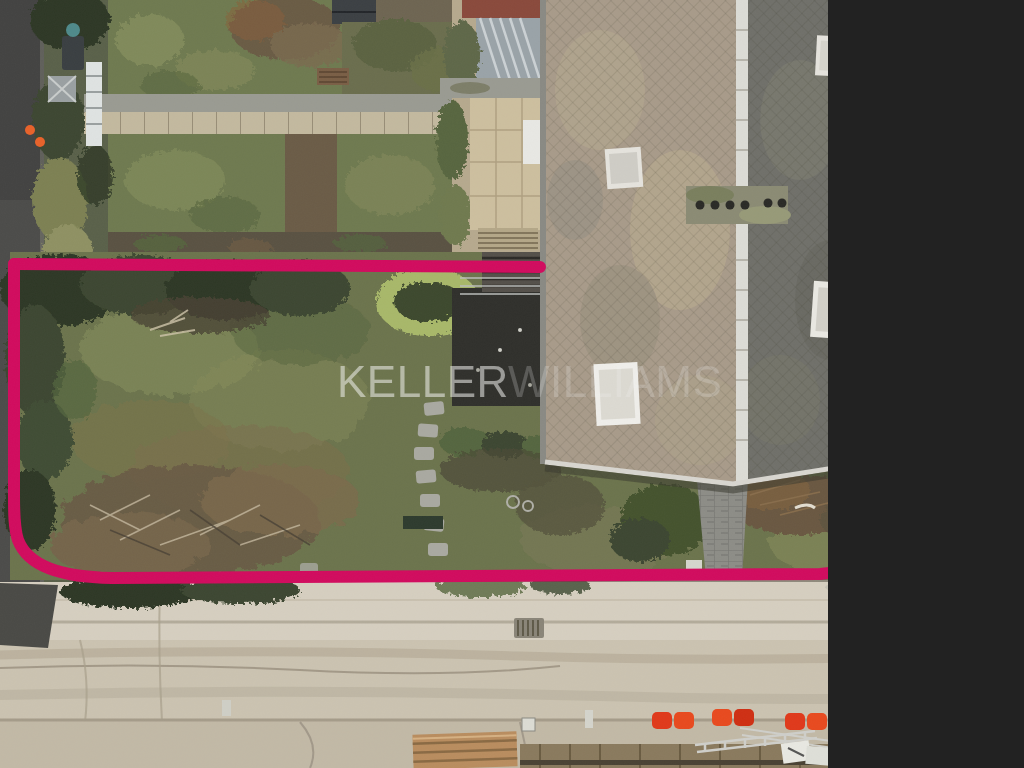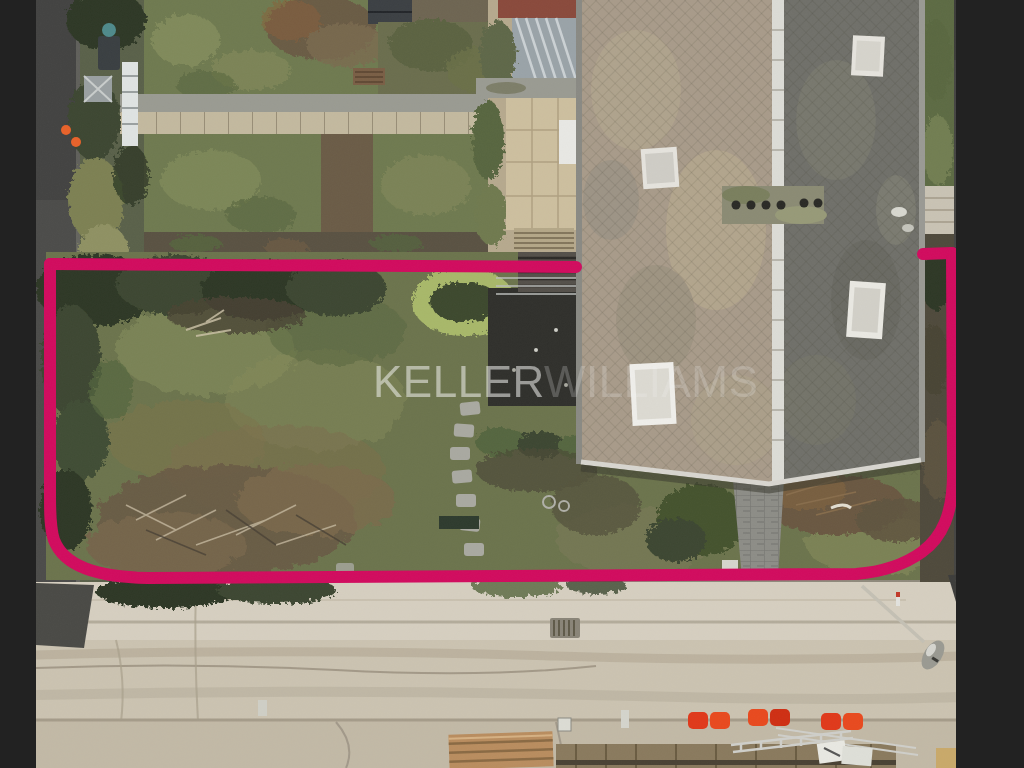--- a/index.html
+++ b/index.html
@@ -1,16 +1,16 @@
 <!DOCTYPE html>
 <html><head>
 <meta charset="utf-8">
 <style>
   html,body{margin:0;padding:0;background:#222;}
-  .stage{width:920px;height:768px;position:relative;overflow:hidden;font-family:"Liberation Sans",sans-serif;padding-left:36px;}
+  .stage{width:828px;height:768px;position:relative;overflow:hidden;font-family:"Liberation Sans",sans-serif;}
   svg{display:block}
   
   .lawn{fill:#6f7a50}.lawnL{fill:#87915f}.lawnD{fill:#58663f}.lawnY{fill:#8a8f5d}
   .hedge{fill:#3c4731}.hedgeD{fill:#2e3926}.hedgeL{fill:#55663f}
   .shrubB{fill:#6a5b45}.shrubB2{fill:#7a6a50}.dirt{fill:#6b5c47}.soil{fill:#5a5243}
   .stone{fill:#a9a9a1}.concrete{fill:#9a9b92}
   .white{fill:#e8e8e4}
   .txt{font-family:"Liberation Sans",sans-serif;font-weight:500;letter-spacing:.5px}
 </style>
 </head>

